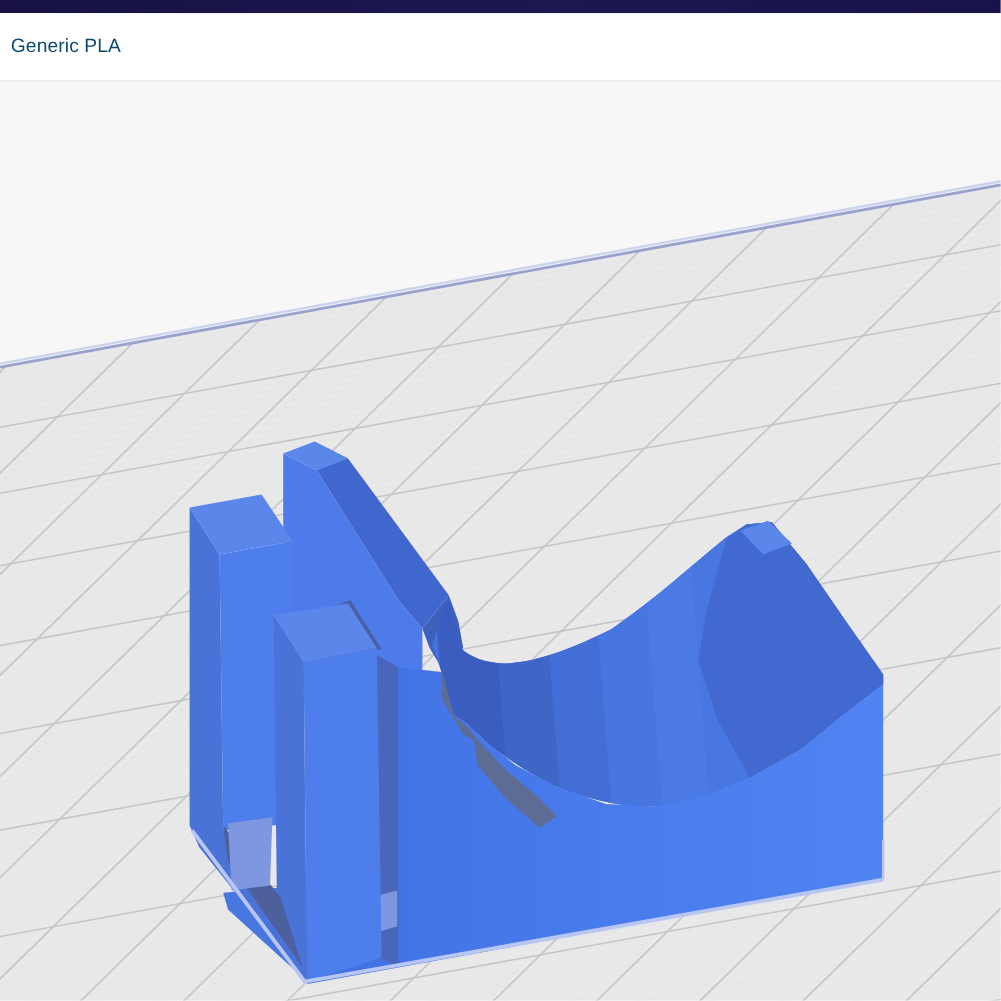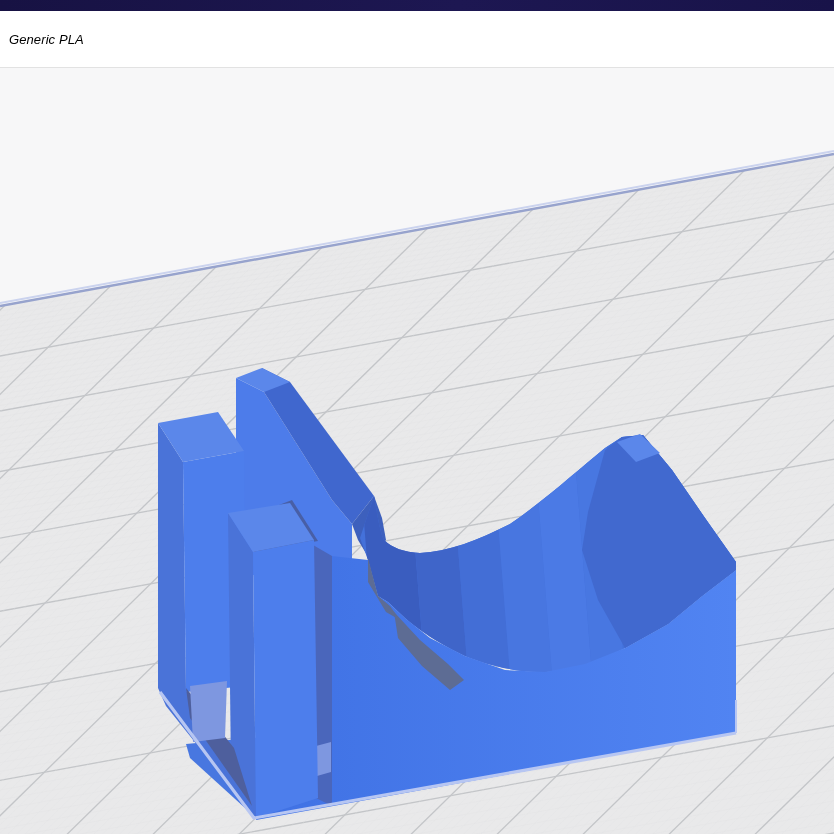--- a/index.html
+++ b/index.html
@@ -12,23 +12,22 @@
     position:absolute;left:0;top:0;width:834px;height:11px;
     background:linear-gradient(90deg,#171243,#1d1752 55%,#181349);
     z-index:3;
   }
   #header-band{
     position:absolute;left:0;top:11px;width:834px;height:56px;
     background:#ffffff;border-bottom:1px solid #e2e2e2;
     z-index:3;display:flex;align-items:center;
   }
   #material-selector{
-    margin-left:9px;font-size:13px;color:#000000;letter-spacing:.1px;
+    margin-left:9px;font-size:16px;color:#0c4a6e;letter-spacing:.1px;
     cursor:pointer;
-    font-style:italic;
   }
   #viewport{
     position:absolute;left:0;top:0;width:834px;height:834px;z-index:1;
   }
   svg{display:block}
 </style>
 </head>
 <body>
 
 <div id="viewport">

